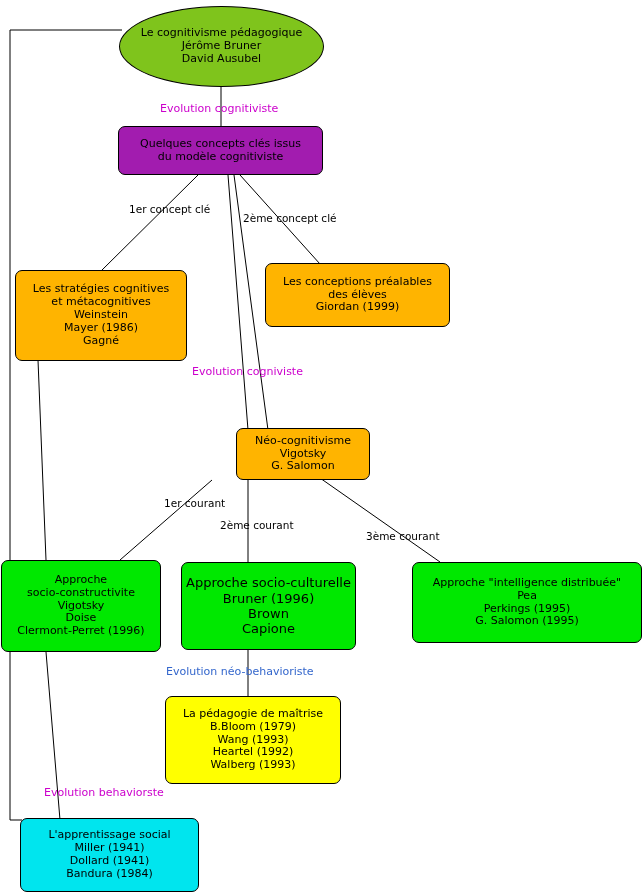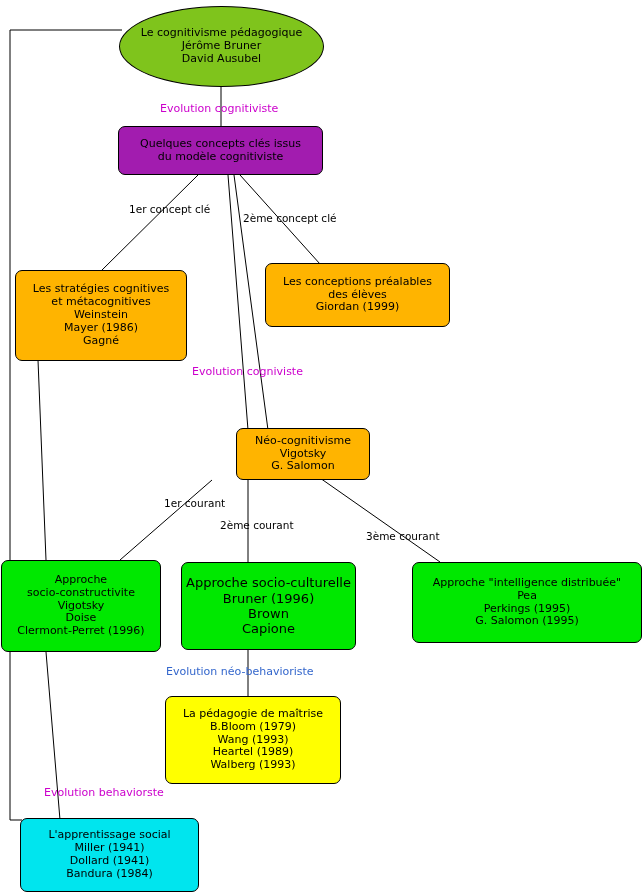--- a/index.html
+++ b/index.html
@@ -162,21 +162,21 @@
     <span class="line">Perkings (1995)</span>
     <span class="line">G. Salomon (1995)</span>
   </div>
 
   <div class="evo-label evo-blue" style="left:166px; top:665px; font-size:11px;">Evolution néo-behavioriste</div>
 
   <div class="node rect fill-yellow" style="left:165px; top:696px; width:176px; height:88px; font-size:11px;">
     <span class="line">La pédagogie de maîtrise</span>
     <span class="line">B.Bloom (1979)</span>
     <span class="line">Wang (1993)</span>
-    <span class="line">Heartel (1989)</span>
+    <span class="line">Heartel (1992)</span>
     <span class="line">Walberg (1993)</span>
   </div>
 
   <div class="evo-label evo-magenta" style="left:44px; top:786px; font-size:11px;">Evolution behaviorste</div>
 
   <div class="node rect fill-cyan" style="left:20px; top:818px; width:179px; height:74px; font-size:11px;">
     <span class="line">L'apprentissage social</span>
     <span class="line">Miller (1941)</span>
     <span class="line">Dollard (1941)</span>
     <span class="line">Bandura (1984)</span>

